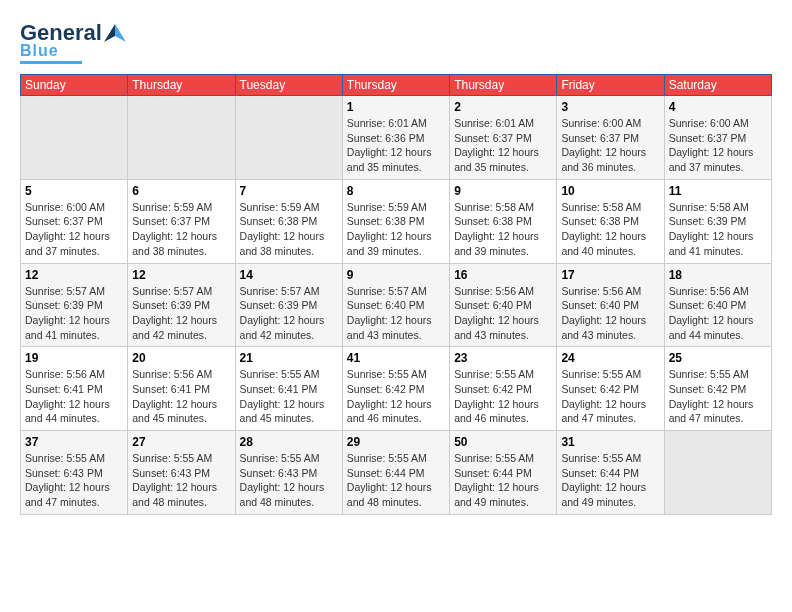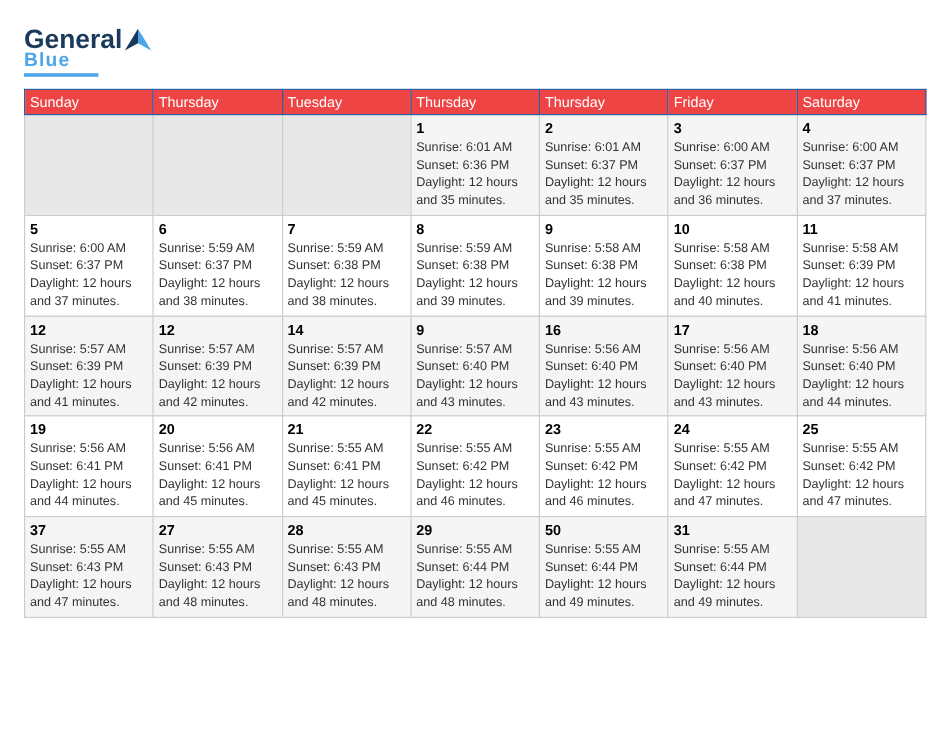--- a/index.html
+++ b/index.html
@@ -199,21 +199,21 @@
         </td>
         <td>
           <div class="day-num">20</div>
           <div class="day-info">Sunrise: 5:56 AM<br>Sunset: 6:41 PM<br>Daylight: 12 hours<br>and 45 minutes.</div>
         </td>
         <td>
           <div class="day-num">21</div>
           <div class="day-info">Sunrise: 5:55 AM<br>Sunset: 6:41 PM<br>Daylight: 12 hours<br>and 45 minutes.</div>
         </td>
         <td>
-          <div class="day-num">22</div>
+          <div class="day-num">41</div>
           <div class="day-info">Sunrise: 5:55 AM<br>Sunset: 6:42 PM<br>Daylight: 12 hours<br>and 46 minutes.</div>
         </td>
         <td>
           <div class="day-num">23</div>
           <div class="day-info">Sunrise: 5:55 AM<br>Sunset: 6:42 PM<br>Daylight: 12 hours<br>and 46 minutes.</div>
         </td>
         <td>
           <div class="day-num">24</div>
           <div class="day-info">Sunrise: 5:55 AM<br>Sunset: 6:42 PM<br>Daylight: 12 hours<br>and 47 minutes.</div>
         </td>

